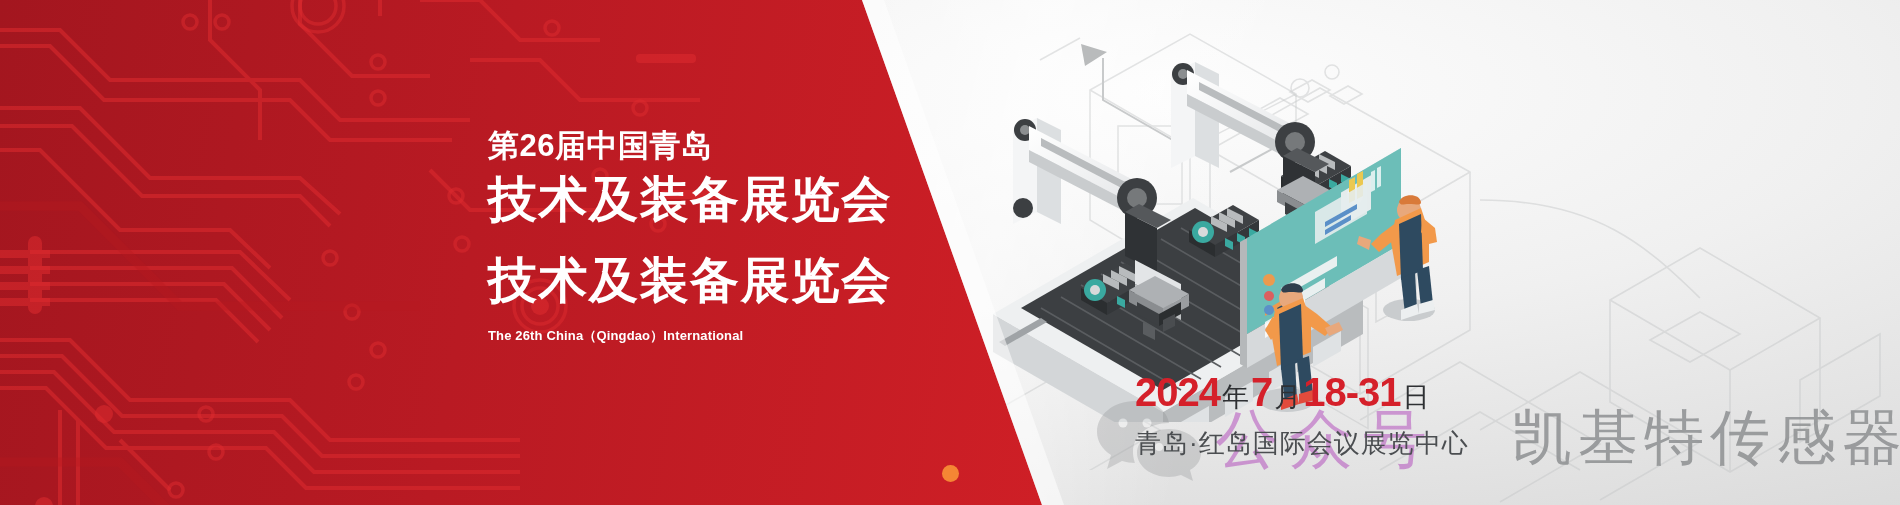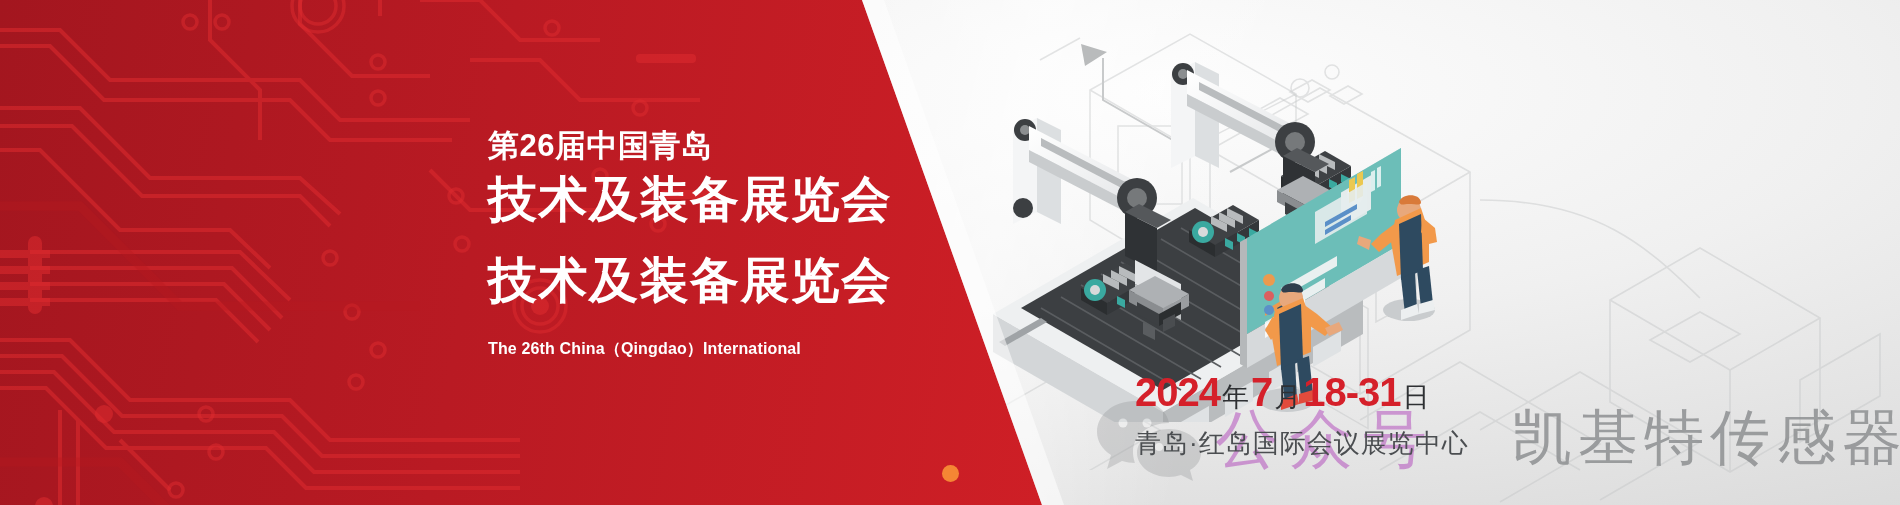--- a/index.html
+++ b/index.html
@@ -54,21 +54,21 @@
   .t-kicker{
     font-size:31px; font-weight:700; letter-spacing:.5px;
     line-height:1.15; margin:0 0 6px 0; white-space:nowrap;
   }
   .t-main{
     font-size:49px; font-weight:700; letter-spacing:1.5px;
     line-height:1.22; margin:0; white-space:nowrap;
   }
   .t-main.line2{margin-top:22px;}
   .t-en{
-    margin-top:24px; font-size:16px; font-weight:700;
+    margin-top:14px; font-size:13px; font-weight:700;
     line-height:1.75; letter-spacing:.15px; white-space:nowrap;
   }
 
   
   .date-block{position:absolute; left:1135px; top:372px;}
   .date-line{white-space:nowrap; line-height:1;}
   .d-num{font-size:40px; font-weight:700; color:#d5202a; letter-spacing:-1px;}
   .d-cjk{font-size:27px; font-weight:500; color:#2e3033; padding:0 2px;}
   .venue{
     margin-top:14px; font-size:26px; font-weight:500;

